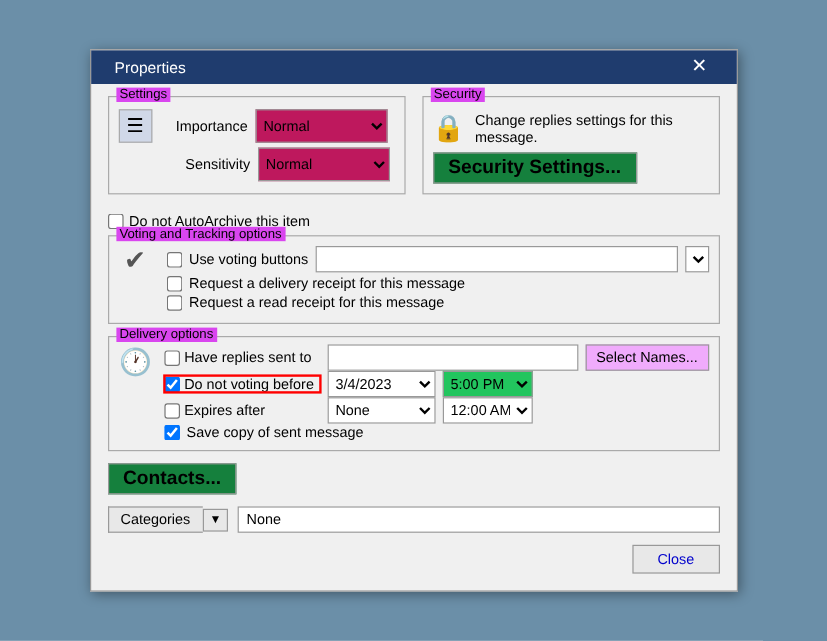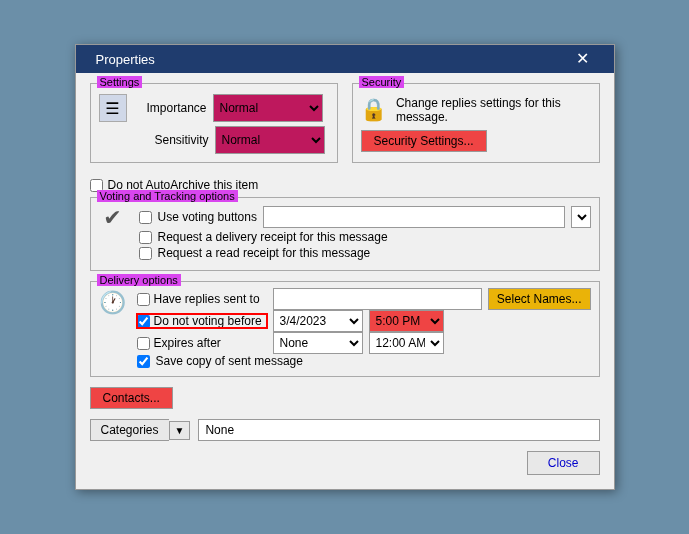--- a/index.html
+++ b/index.html
@@ -110,25 +110,26 @@
     }
     .security-icon {
       font-size: 22px;
       color: #555;
     }
     .security-text {
       font-size: 12px;
       flex: 1;
     }
     .btn {
-      background: #ef4444;
+      background: #15803d;
       border: 1px solid #999;
       padding: 3px 12px;
-      font-size: 12px;
-      cursor: pointer;
+      font-size: 16px;
+      cursor: pointer;
+      font-weight: bold;
     }
     .checkbox-section {
       padding: 3px 0;
     }
     .checkbox-row {
       display: flex;
       align-items: center;
       gap: 5px;
       margin: 2px 0;
       font-size: 12px;
@@ -246,29 +247,29 @@
       justify-content: center;
     }
     .delivery-icon-box {
       width: 30px;
       height: 30px;
       display: flex;
       align-items: center;
       justify-content: center;
     }
     .select-names-btn {
-      background: #eab308;
+      background: #f0abfc;
       border: 1px solid #999;
       padding: 3px 8px;
       font-size: 12px;
       cursor: pointer;
       white-space: nowrap;
     }
     .blue-highlight {
-      background: #ef4444;
+      background: #22c55e;
     }
   </style>
 </head>
 <body>
 
 <div class="dialog">
 
   <div class="title-bar">
     <span>Properties</span>
     <button class="title-bar-close">✕</button>

